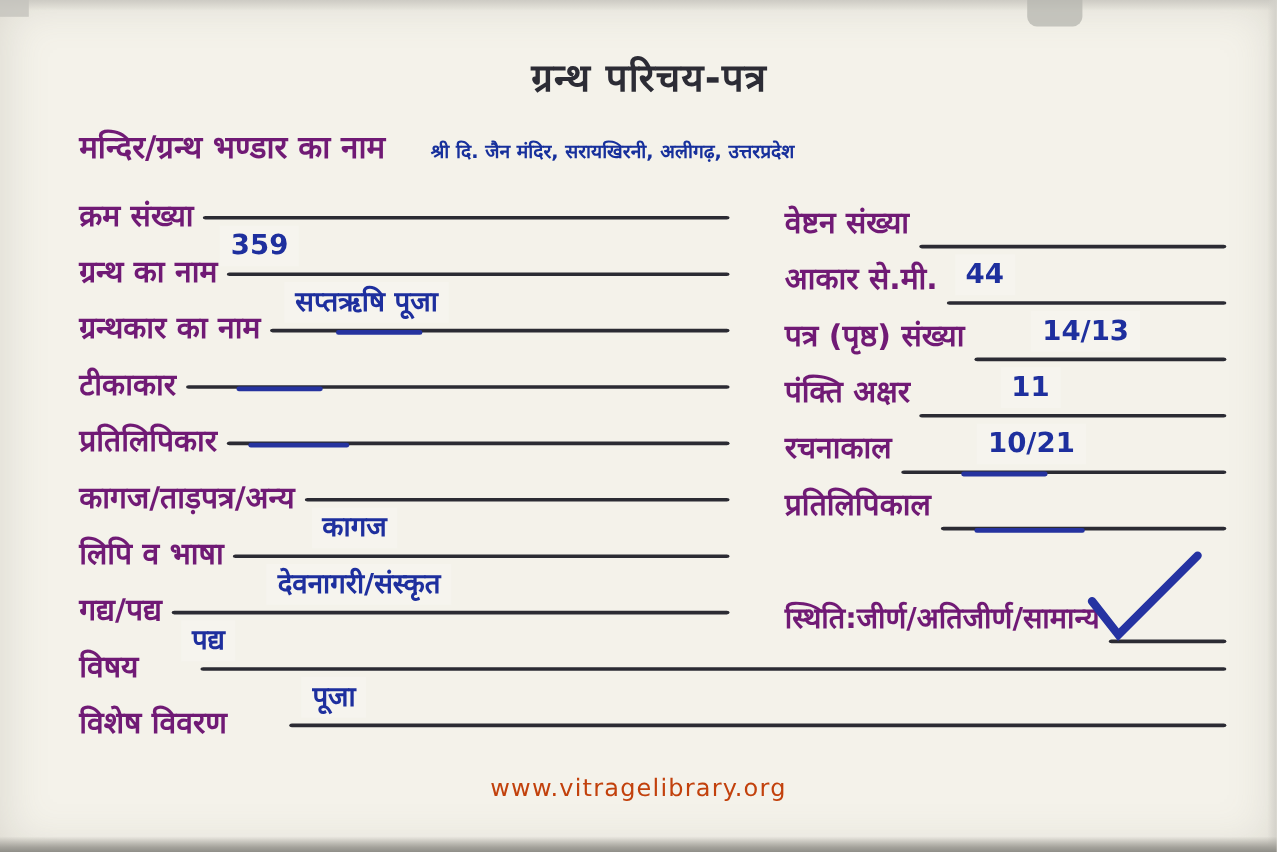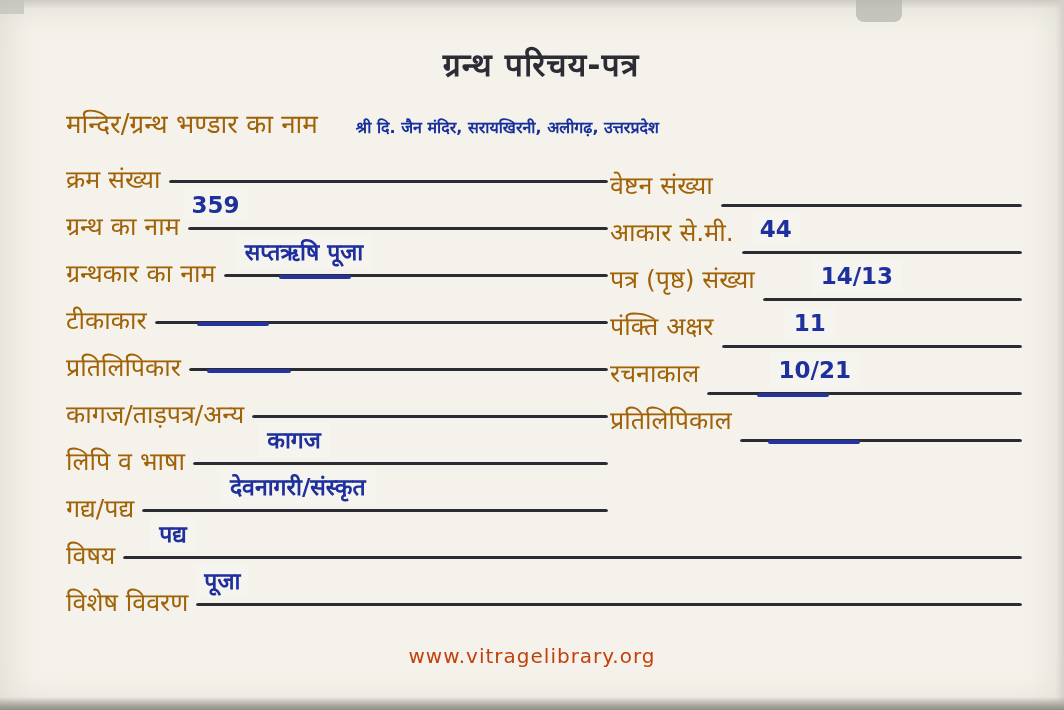--- a/index.html
+++ b/index.html
@@ -34,26 +34,26 @@
     position:absolute; top:106px; left:66px; right:30px;
     display:flex; align-items:baseline;
   }
   .header-field .lbl { font-size:26px; }
   .header-field .hval {
     margin-left:30px; color:#17309c; font-weight:bold; font-size:16px;
     white-space:nowrap;
   }
 
   .form { position:absolute; top:162px; left:66px; right:40px; }
-  .row { position:relative; height:47px; display:flex; }
+  .row { position:relative; height:47px; display:flex;gap:44px; }
   .half { display:flex; position:relative; }
   .half.l { width:544px; }
   .half.r { flex:1;align-items:center; }
   .lbl {
-    font-size:25px; font-weight:normal; color:#a16207;
+    font-size:25px; font-weight:bold; color:#701a75;
     line-height:36px; white-space:nowrap; padding-right:8px; z-index:2;
   }
   .fill { flex:1; position:relative; min-width:10px; }
   .fill::before {
     content:""; position:absolute; left:0; right:2px; top:18px; height:3px;
     background:#2b2b33; border-radius:3px/2px;
   }
   .val {
     position:absolute; top:3px; z-index:1;
     color:#1e2f9e; font-weight:bold; font-size:23px; line-height:34px;
@@ -189,26 +189,33 @@
       </div>
     </div>
 
     <div class="row">
       <div class="half l">
         <span class="lbl">गद्य/पद्य</span>
         <span class="fill">
           <span class="val" style="left:8px">पद्य</span>
         </span>
       </div>
+      <div class="half r">
+        <span class="lbl" style="font-size:24px">स्थिति:जीर्ण/अतिजीर्ण/सामान्य</span>
+        <span class="fill"></span>
+        <svg class="checkmark" viewBox="0 0 110 78">
+          <path d="M8 42 L30 70 L96 4" fill="none" stroke="#2533a2" stroke-width="7" stroke-linecap="round"></path>
+        </svg>
+      </div>
     </div>
 
     <div class="row">
       <span class="lbl">विषय</span>
       <span class="fill">
-        <span class="val" style="left:72px">पूजा</span>
+        <span class="val" style="left:84px">पूजा</span>
       </span>
     </div>
 
     <div class="row">
       <span class="lbl">विशेष विवरण</span>
       <span class="fill"></span>
     </div>
 
   </div>
 

